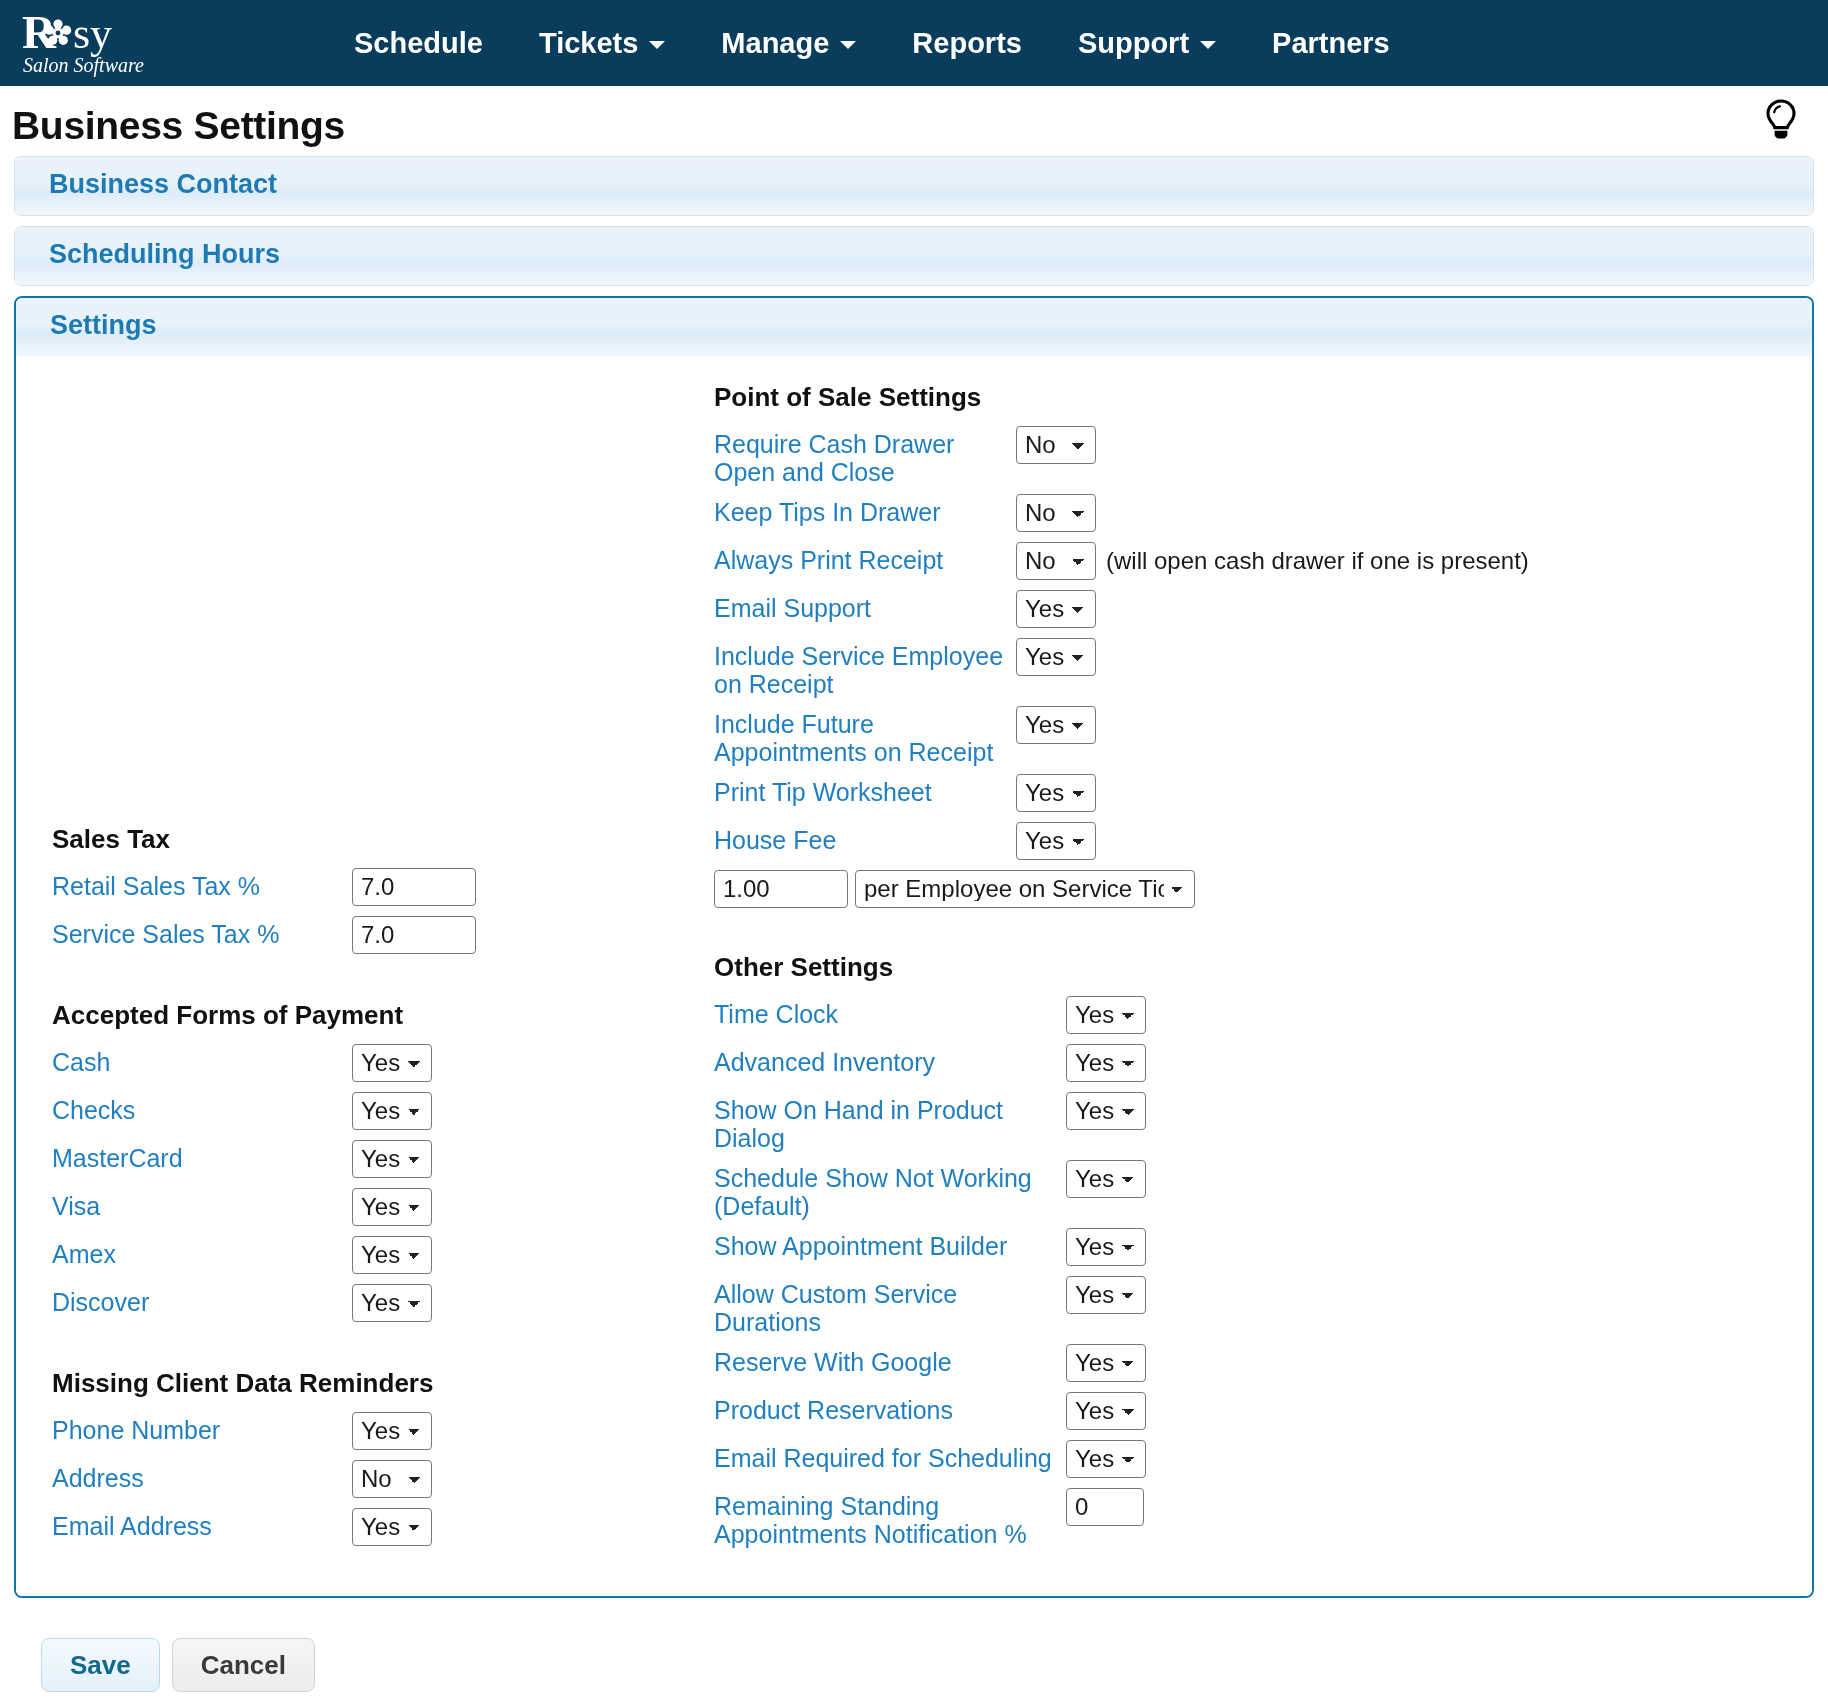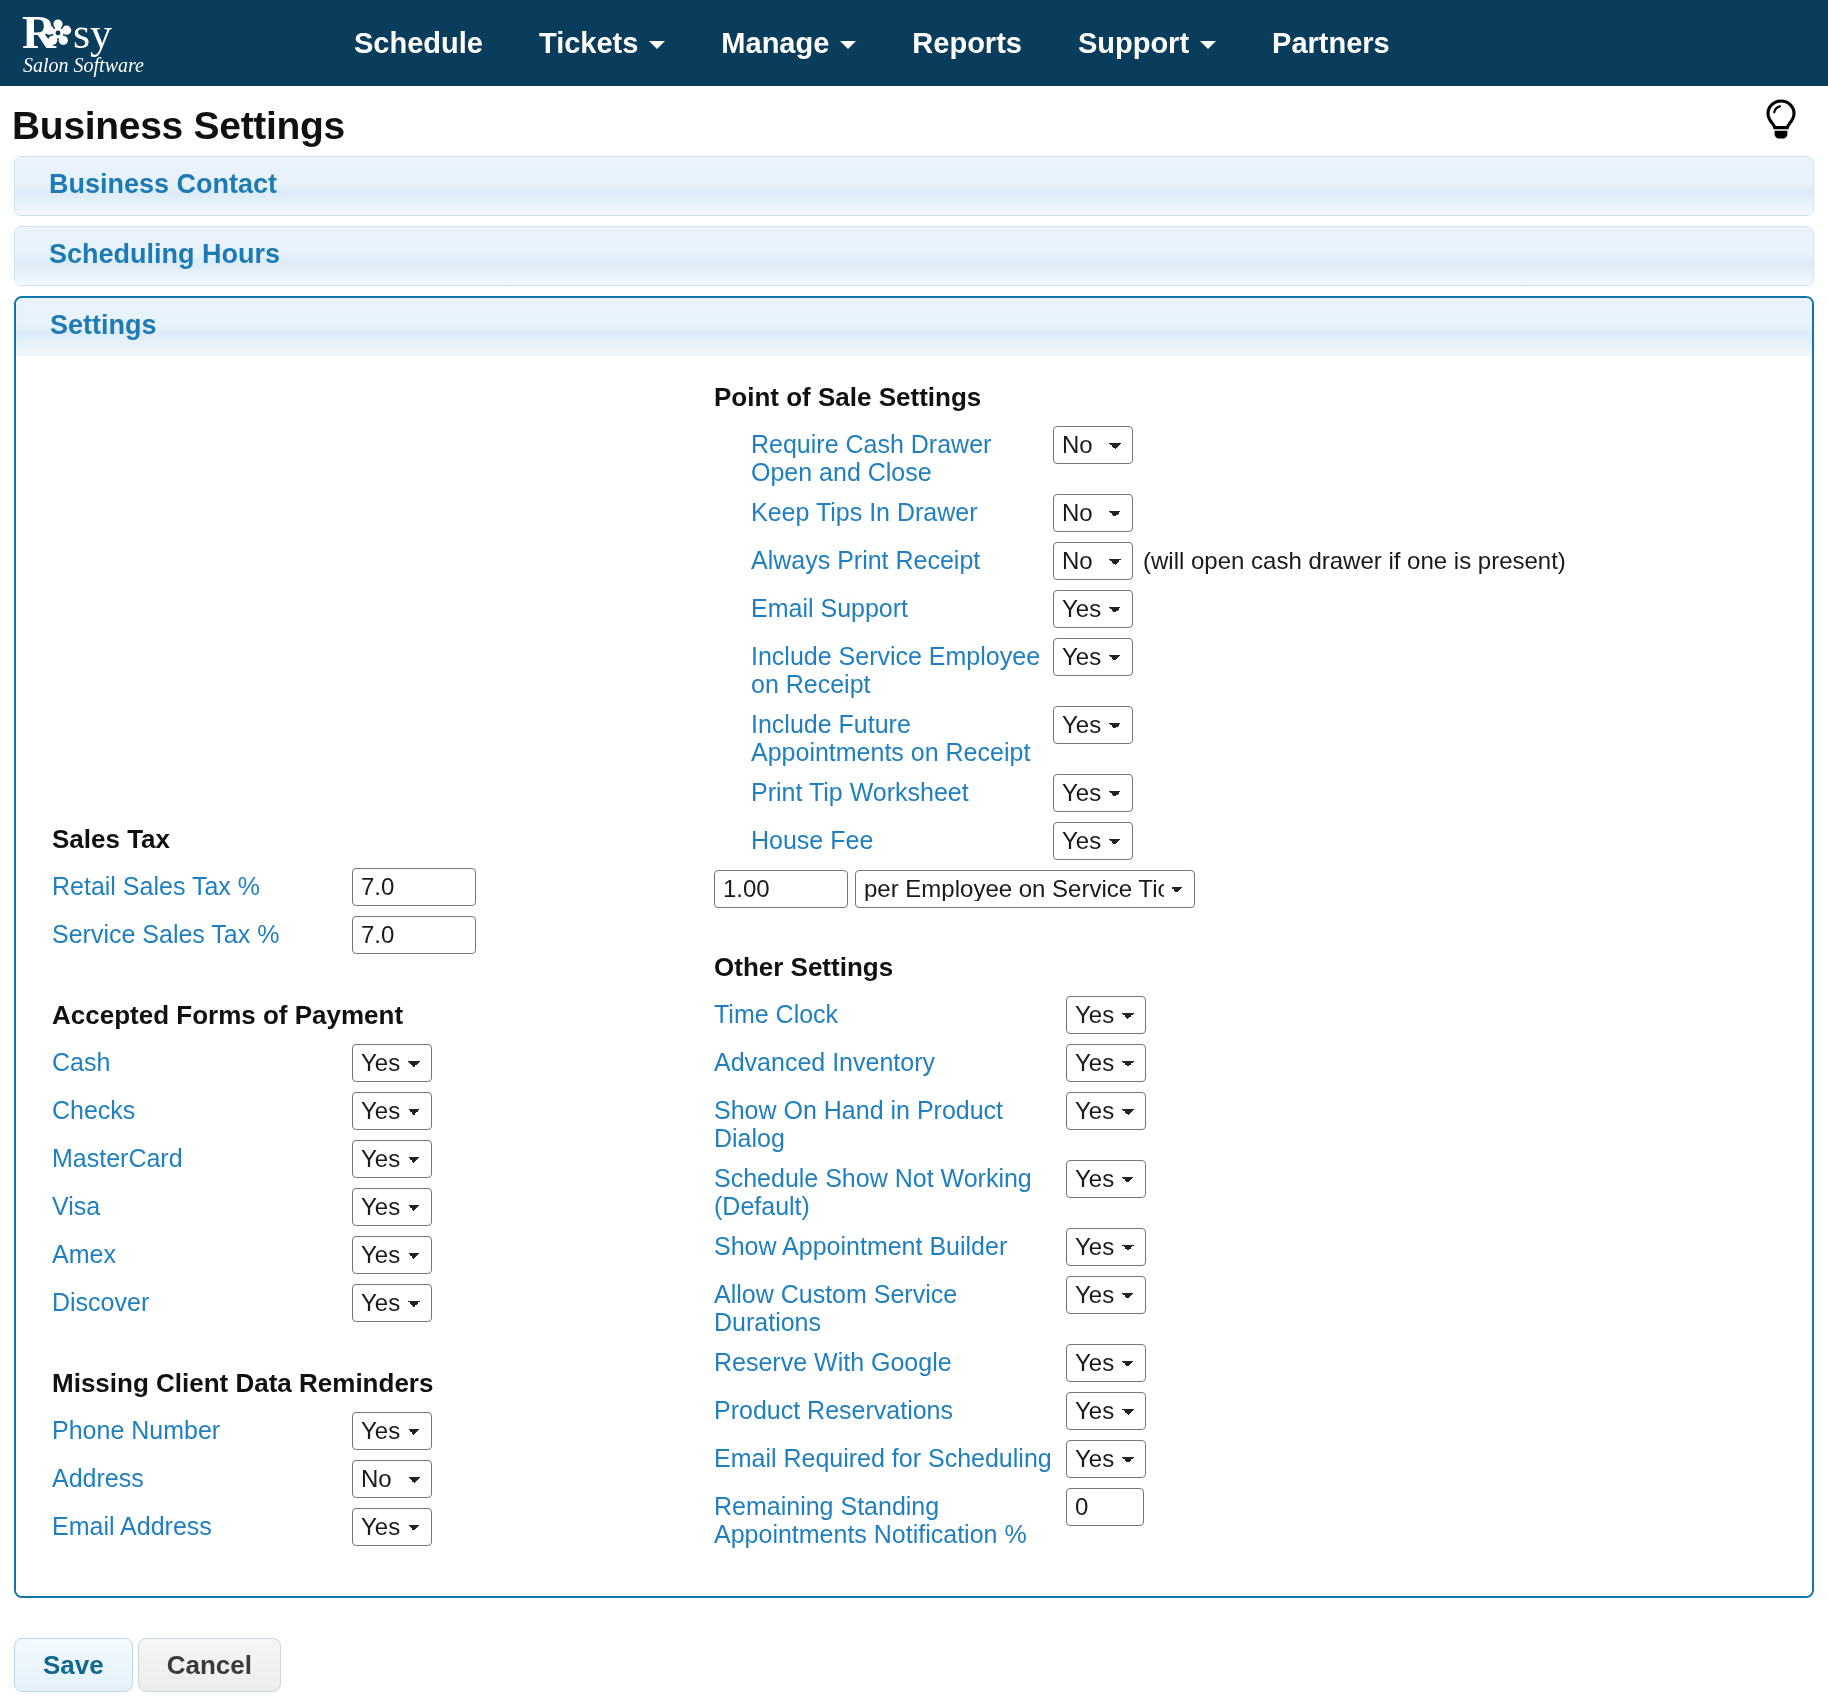--- a/index.html
+++ b/index.html
@@ -134,21 +134,21 @@
     min-height: 40px;
   }
   .row-label {
     color: #1f7fc0;
     font-size: 25px;
     line-height: 1.12;
     padding-top: 4px;
   }
   .lbl-w-300 { width: 300px; flex: 0 0 300px; }
   .lbl-w-350 { width: 352px; flex: 0 0 352px; }
-  .lbl-w-355 { width: 302px; flex: 0 0 302px; margin-left: 37px; }
+  .lbl-w-355 { width: 302px; flex: 0 0 302px; }
 
   select.sel, input.txt {
     font-family: "Liberation Sans", sans-serif;
     font-size: 24px;
     color: #1a1a1a;
     background: #ffffff;
     border: 1px solid #767676;
     border-radius: 4px;
     padding: 3px 4px 4px 8px;
     height: 38px;
@@ -181,21 +181,22 @@
     padding-top: 5px;
     margin-left: 10px;
     white-space: nowrap;
   }
   .fee-row { display: flex; align-items: center; gap: 7px; margin-top: 8px; }
 
   
   .footer {
     padding: 30px 0 0 14px;
     display: flex;
-    gap: 5px;
+    gap: 12px;
+    margin-left: 27px;
   }
   .btn {
     font-family: "Liberation Sans", sans-serif;
     font-size: 26px;
     font-weight: bold;
     padding: 13px 28px;
     border-radius: 8px;
     cursor: pointer;
     line-height: 1;
   }

